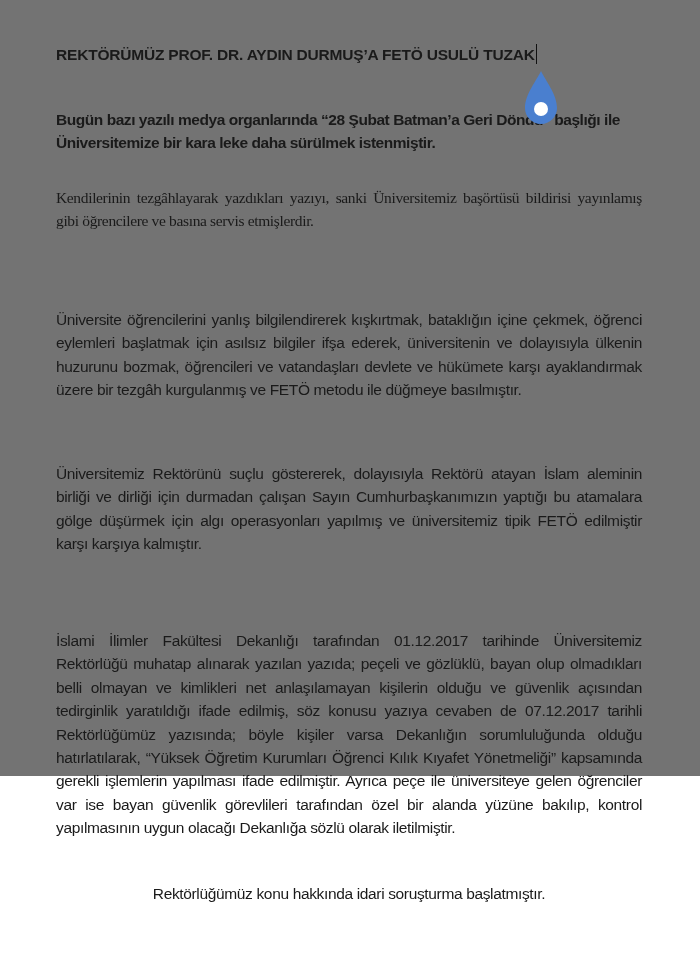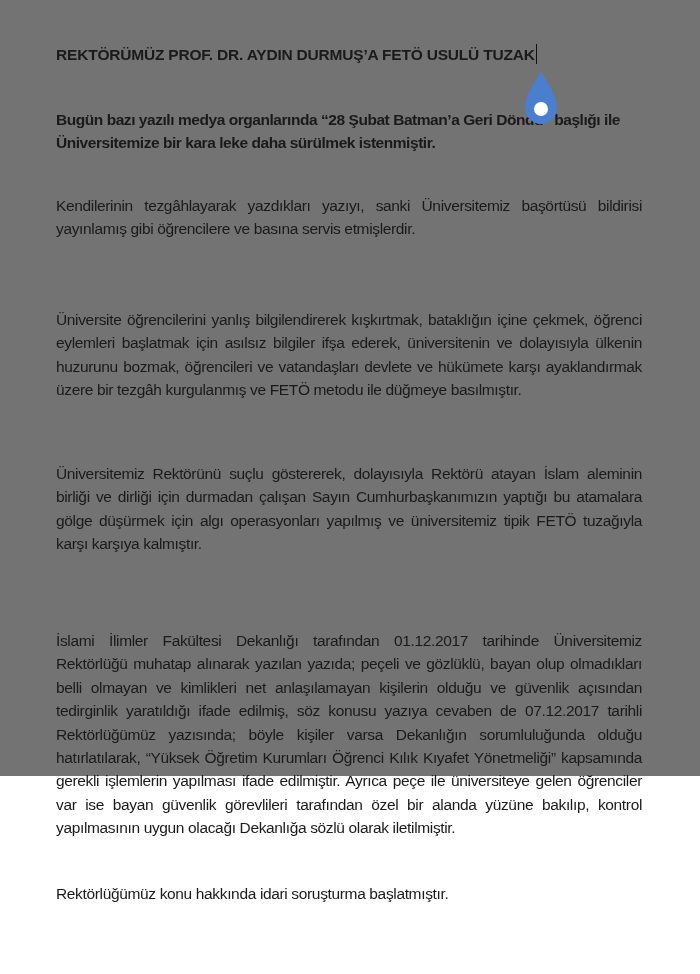--- a/index.html
+++ b/index.html
@@ -43,23 +43,23 @@
       left: 56px;
       width: 586px;
       font-size: 15.5px;
       line-height: 23.4px;
       letter-spacing: -0.35px;
       word-spacing: 0px;
       text-align: justify;
       margin: 0;
     }
     .para.bold { font-weight: bold; letter-spacing: -0.45px; text-align: left; }
-    .para.left { text-align: left; }
+    .para.left { text-align: center; }
     .p1 { top: 108px; }
-    .p2 { top: 194px; }
+    .p2 { top: 186px; font-family: Liberation Serif, serif; }
     .p3 { top: 308px; }
     .p4 { top: 462px; }
     .p5 { top: 629px; }
     .p6 { top: 882px; }
 
     .cursor-handle {
       position: absolute;
       left: 523px;
       top: 70px;
       width: 36px;
@@ -69,21 +69,21 @@
 </head>
 <body>
 
 <div class="page">
 
   <div class="title"><span>REKTÖRÜMÜZ PROF. DR. AYDIN DURMUŞ’A FETÖ USULÜ TUZAK</span><span class="caret"></span></div>
 
   <p class="para bold p1">Bugün bazı yazılı medya organlarında “28 Şubat Batman’a Geri Döndü” başlığı ile Üniversitemize bir kara leke daha sürülmek istenmiştir.</p>
   <p class="para p2">Kendilerinin tezgâhlayarak yazdıkları yazıyı, sanki Üniversitemiz başörtüsü bildirisi yayınlamış gibi öğrencilere ve basına servis etmişlerdir.</p>
   <p class="para p3">Üniversite öğrencilerini yanlış bilgilendirerek kışkırtmak, bataklığın içine çekmek, öğrenci eylemleri başlatmak için asılsız bilgiler ifşa ederek, üniversitenin ve dolayısıyla ülkenin huzurunu bozmak, öğrencileri ve vatandaşları devlete ve hükümete karşı ayaklandırmak üzere bir tezgâh kurgulanmış ve FETÖ metodu ile düğmeye basılmıştır.</p>
-  <p class="para p4">Üniversitemiz Rektörünü suçlu göstererek, dolayısıyla Rektörü atayan İslam aleminin birliği ve dirliği için durmadan çalışan Sayın Cumhurbaşkanımızın yaptığı bu atamalara gölge düşürmek için algı operasyonları yapılmış ve üniversitemiz tipik FETÖ tuzağıyla karşı karşıya kalmıştır.</p>
+  <p class="para p4">Üniversitemiz Rektörünü suçlu göstererek, dolayısıyla Rektörü atayan İslam aleminin birliği ve dirliği için durmadan çalışan Sayın Cumhurbaşkanımızın yaptığı bu atamalara gölge düşürmek için algı operasyonları yapılmış ve üniversitemiz tipik FETÖ edilmiştir karşı karşıya kalmıştır.</p>
   <p class="para p5">İslami İlimler Fakültesi Dekanlığı tarafından 01.12.2017 tarihinde Üniversitemiz Rektörlüğü muhatap alınarak yazılan yazıda; peçeli ve gözlüklü, bayan olup olmadıkları belli olmayan ve kimlikleri net anlaşılamayan kişilerin olduğu ve güvenlik açısından tedirginlik yaratıldığı ifade edilmiş, söz konusu yazıya cevaben de 07.12.2017 tarihli Rektörlüğümüz yazısında; böyle kişiler varsa Dekanlığın sorumluluğunda olduğu hatırlatılarak, “Yüksek Öğretim Kurumları Öğrenci Kılık Kıyafet Yönetmeliği” kapsamında gerekli işlemlerin yapılması ifade edilmiştir. Ayrıca peçe ile üniversiteye gelen öğrenciler var ise bayan güvenlik görevlileri tarafından özel bir alanda yüzüne bakılıp, kontrol yapılmasının uygun olacağı Dekanlığa sözlü olarak iletilmiştir.</p>
   <p class="para left p6">Rektörlüğümüz konu hakkında idari soruşturma başlatmıştır.</p>
 
   <div class="cursor-handle">
     <svg width="36" height="56" viewBox="0 0 36 56" xmlns="http://www.w3.org/2000/svg">
       <path d="M18 1 C 22 10, 34 24, 34 38 A 16 16 0 0 1 2 38 C 2 24, 14 10, 18 1 Z" fill="#4a7fcf"></path>
       <circle cx="18" cy="39" r="7" fill="#ffffff"></circle>
     </svg>
   </div>
 

